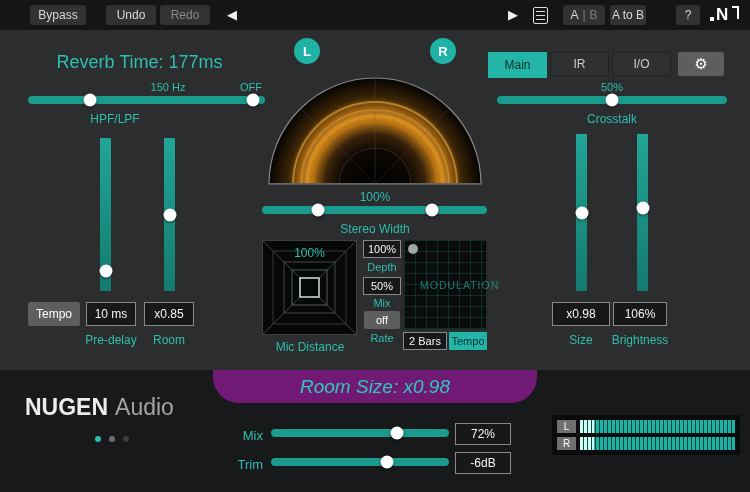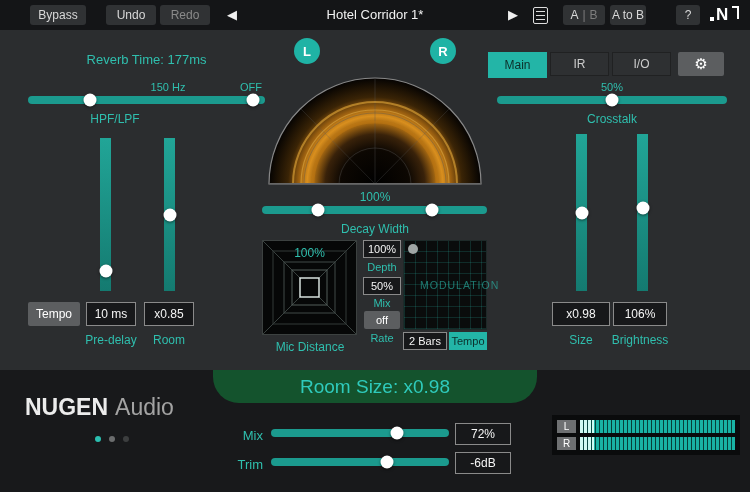--- a/index.html
+++ b/index.html
@@ -51,22 +51,22 @@
   .modgrid { position:absolute; background:#0a0c0c; border:1px solid #1e2a29;
           background-image:
             repeating-linear-gradient(90deg, rgba(43,191,176,0.18) 0 1px, transparent 1px 11px),
             repeating-linear-gradient(0deg, rgba(43,191,176,0.18) 0 1px, transparent 1px 11px); }
   .mod-dot { position:absolute; left:4px; top:3px; width:10px; height:10px; border-radius:50%; background:#9fa6a5; }
   .mod-watermark { position:absolute; left:0; right:0; top:38px; text-align:center;
           color:rgba(43,191,176,0.6); font-size:10.5px; letter-spacing:1px;padding-left:16px; }
 
   
   .bottombar { position:absolute; left:0; top:370px; width:750px; height:122px; background:#18191b; }
-  .room-tab { position:absolute; left:213px; top:370px; width:324px; height:33px; background:#14532d;
-          border-radius:0 0 26px 26px; display:flex; align-items:center; justify-content:center; }
+  .room-tab { position:absolute; left:213px; top:370px; width:324px; height:33px; background:#701a75;
+          border-radius:0 0 26px 26px; display:flex; align-items:center; justify-content:center;font-style:italic; }
   .room-text { color:#2fcabb; font-size:19px; }
   .brand-bold { font-size:23px; font-weight:bold; color:#ececec; }
   .brand-light { font-size:23px; color:#a3a3a3; margin-left:7px;margin-top:24px; }
   .brand-dots i { display:inline-block; width:6px; height:6px; border-radius:50%; margin-right:8px; }
   .brand-dots i:nth-child(1){ background:#2bbfb0; }
   .brand-dots i:nth-child(2){ background:#6b6d6e; }
   .brand-dots i:nth-child(3){ background:#3c3e3f; }
   .product { font-size:17px; letter-spacing:6px; color:#dcdcdc; }
   .product-sub { font-size:10px; color:#8f9192; letter-spacing:1px; }
   .meter-panel { position:absolute; background:#0a0b0c; }
@@ -80,38 +80,37 @@
 </head>
 <body>
 
 <div class="app">
 
   <div class="topbar">
     <div class="tbtn" style="left:30px;width:56px">Bypass</div>
     <div class="tbtn" style="left:106px;width:50px">Undo</div>
     <div class="tbtn dim" style="left:160px;width:50px">Redo</div>
     <div class="nav-arrow" style="left:227px">◀</div>
-    <div class="title" style="left:280px;width:190px">Hotel Corridor 1*</div>
     <div class="nav-arrow" style="left:508px">▶</div>
     <div class="doc-icon" style="left:533px"></div>
     <div class="tbtn" style="left:563px;width:42px">
       <span>A</span>
         <span class="dimtext">|</span>
         <span class="dimtext">B</span>
     </div>
     <div class="tbtn" style="left:610px;width:36px">A to B</div>
     <div class="tbtn" style="left:676px;width:24px">?</div>
     <div class="logo">
       <span class="logo-dot"></span>
       <span class="logo-n">N</span>
       <span class="logo-bracket"></span>
     </div>
   </div>
 
-  <div class="tlabel" style="left:28px;top:52px;width:237px;font-size:13px">Reverb Time: 177ms</div>
+  <div class="tlabel" style="left:21px;top:52px;width:237px;font-size:18px">Reverb Time: 177ms</div>
   <div class="tlabel small" style="left:130px;top:81px;width:76px">150 Hz</div>
   <div class="tlabel small" style="left:229px;top:81px;width:44px">OFF</div>
   <div class="hslider" style="left:28px;top:96px;width:237px">
     <span class="hhandle" style="left:26%"></span>
     <span class="hhandle" style="left:95%"></span>
   </div>
   <div class="tlabel" style="left:60px;top:112px;width:110px">HPF/LPF</div>
 
   <div class="vslider" style="left:100px;top:138px;height:153px">
     <span class="vhandle" style="top:87%"></span>
@@ -152,21 +151,21 @@
     <path d="M33,107 A74,74 0 0 1 181,107" fill="none" stroke="#ffd060" stroke-opacity="0.35" stroke-width="1.2"></path>
     <path d="M45,107 A62,62 0 0 1 169,107" fill="none" stroke="#c07812" stroke-opacity="0.5" stroke-width="3"></path>
     <line x1="1" y1="106.5" x2="213" y2="106.5" stroke="#666" stroke-width="1"></line>
   </svg>
 
   <div class="tlabel" style="left:345px;top:190px;width:60px">100%</div>
   <div class="hslider" style="left:262px;top:206px;width:225px">
     <span class="hhandle" style="left:25%"></span>
     <span class="hhandle" style="left:75.5%"></span>
   </div>
-  <div class="tlabel" style="left:315px;top:222px;width:120px">Decay Width</div>
+  <div class="tlabel" style="left:315px;top:222px;width:120px">Stereo Width</div>
 
   <svg class="abs" style="left:262px;top:240px" width="95" height="95" viewBox="0 0 95 95">
     <rect x="0" y="0" width="95" height="95" fill="#060707"></rect>
     <rect x="0.5" y="0.5" width="94" height="94" fill="none" stroke="#3c4140"></rect>
     <line x1="0" y1="0" x2="38" y2="38" stroke="#39413f"></line>
     <line x1="95" y1="0" x2="57" y2="38" stroke="#39413f"></line>
     <line x1="0" y1="95" x2="38" y2="57" stroke="#39413f"></line>
     <line x1="95" y1="95" x2="57" y2="57" stroke="#39413f"></line>
     <rect x="11" y="11" width="73" height="73" fill="none" stroke="#333a39"></rect>
     <rect x="22" y="22" width="51" height="51" fill="none" stroke="#414b49"></rect>

